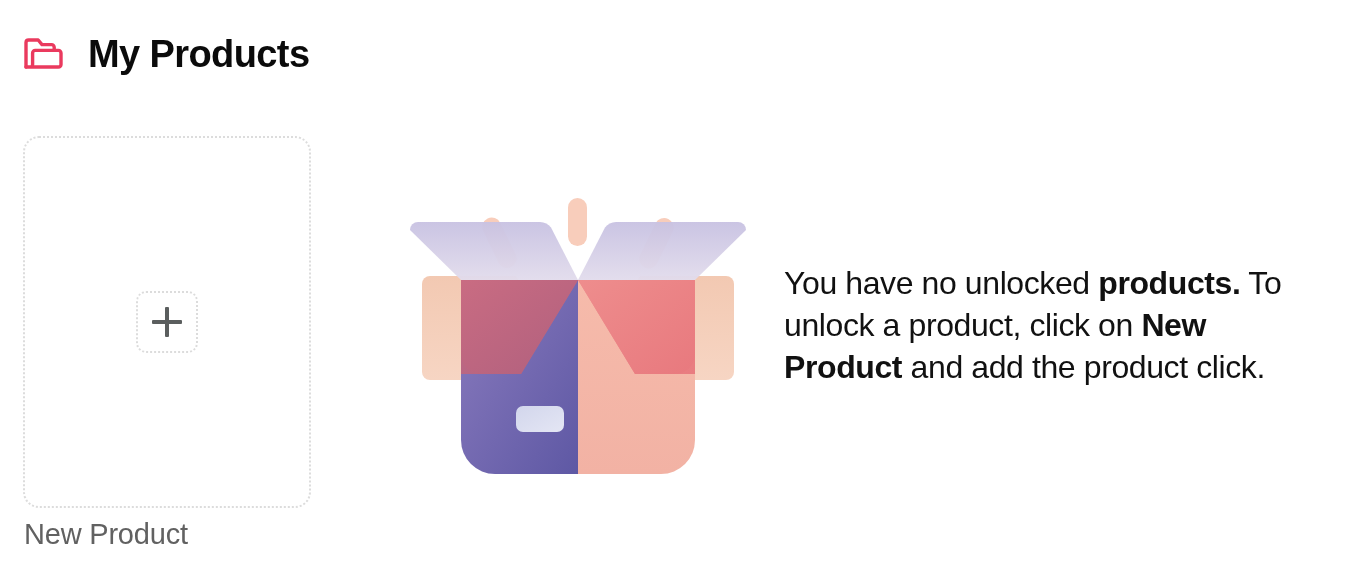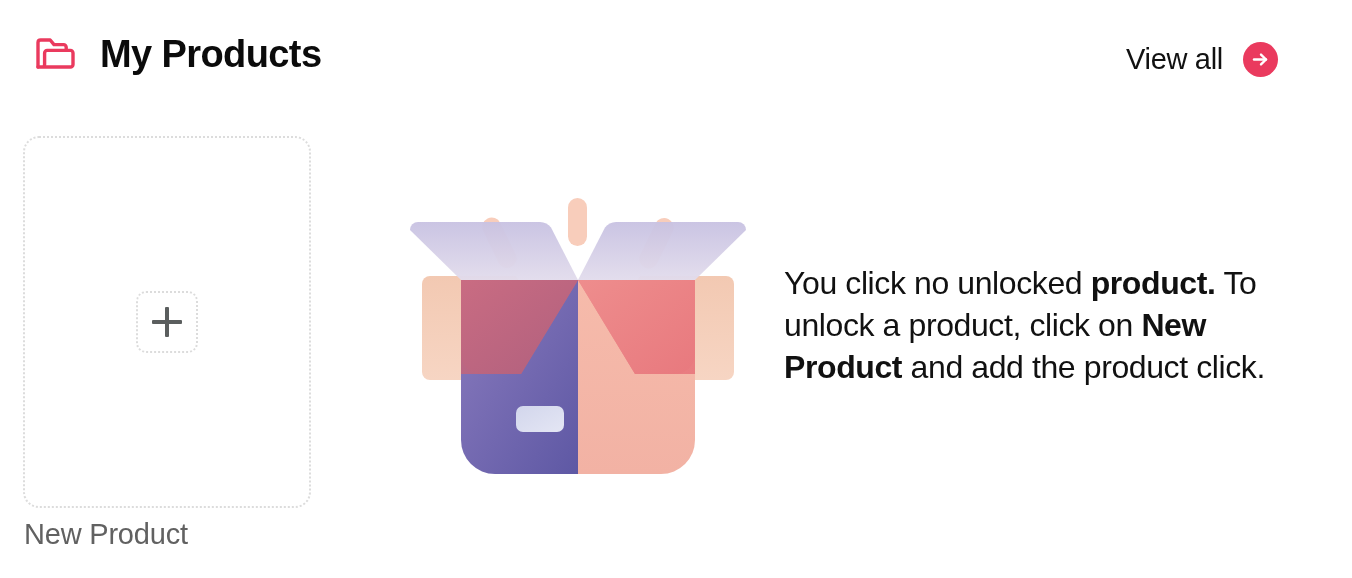--- a/index.html
+++ b/index.html
@@ -12,21 +12,21 @@
     height: 578px;
     position: relative;
     font-family: "Liberation Sans", sans-serif;
     color: #111111;
     overflow: hidden;
   }
 
   
   .header {
     position: absolute;
-    left: 12px; top: 0;
+    left: 0; top: 0;
     width: 1292px;
     height: 122px;
   }
   .header-left {
     position: absolute;
     left: 22px;
     top: 34px;
     display: flex;
     align-items: center;
     gap: 22px;
@@ -162,29 +162,20 @@
   <div class="header-left">
     <span class="folder-icon">
       <svg viewBox="0 0 44 40" width="44" height="40" fill="none" stroke="#EA3A5E" stroke-width="3.4" stroke-linejoin="round" stroke-linecap="round">
         <path d="M4 33 V8.5 A2.6 2.6 0 0 1 6.6 6 H16.2 L20 10.6 H29.6 A2.6 2.6 0 0 1 32.2 13.2 V16"></path>
         <path d="M4 33 H36.4 A2.6 2.6 0 0 0 39 30.4 V19 A2.6 2.6 0 0 0 36.4 16.4 H13.2 A2.6 2.6 0 0 0 10.6 19 V30.4 A2.6 2.6 0 0 1 8 33 Z"></path>
       </svg>
     </span>
     <span class="page-title">My Products</span>
   </div>
 
-  <div class="header-right">
-    <span class="view-all-label">View all</span>
-    <span class="arrow-circle">
-      <svg width="21" height="21" viewBox="0 0 21 21" fill="none" stroke="#ffffff" stroke-width="2.4" stroke-linecap="round" stroke-linejoin="round">
-        <path d="M4 10.5 H16"></path>
-        <path d="M11 5.6 L16 10.5 L11 15.4"></path>
-      </svg>
-    </span>
-  </div>
 </div>
 
 <div class="new-product-card">
   <div class="plus-box">
     <span class="plus-glyph"></span>
   </div>
 </div>
 <div class="new-product-label">New Product</div>
 
 <div class="box-illustration">
@@ -250,17 +241,17 @@
     <rect x="112" y="222" width="48" height="26" rx="7" fill="url(#gTape)"></rect>
 
     <g>
       <path d="M6 46 a8 8 0 0 1 8 -8 H136 a14 14 0 0 1 11 5.6 L174 96 H57 Z" fill="url(#gFlapTop)" opacity="0.96"></path>
       <path d="M342 46 a8 8 0 0 0 -8 -8 H212 a14 14 0 0 0 -11 5.6 L174 96 H291 Z" fill="url(#gFlapTop)" opacity="0.96"></path>
     </g>
   </svg>
 </div>
 
 <div class="empty-message">
-  <span>You click no unlocked </span><b>product.</b>
+  <span>You have no unlocked </span><b>products.</b>
   <span>To unlock a product, click on</span>
   <b>New Product</b><span> and add the</span>
   <span>product click.</span>
 </div>
 
 </body></html>

